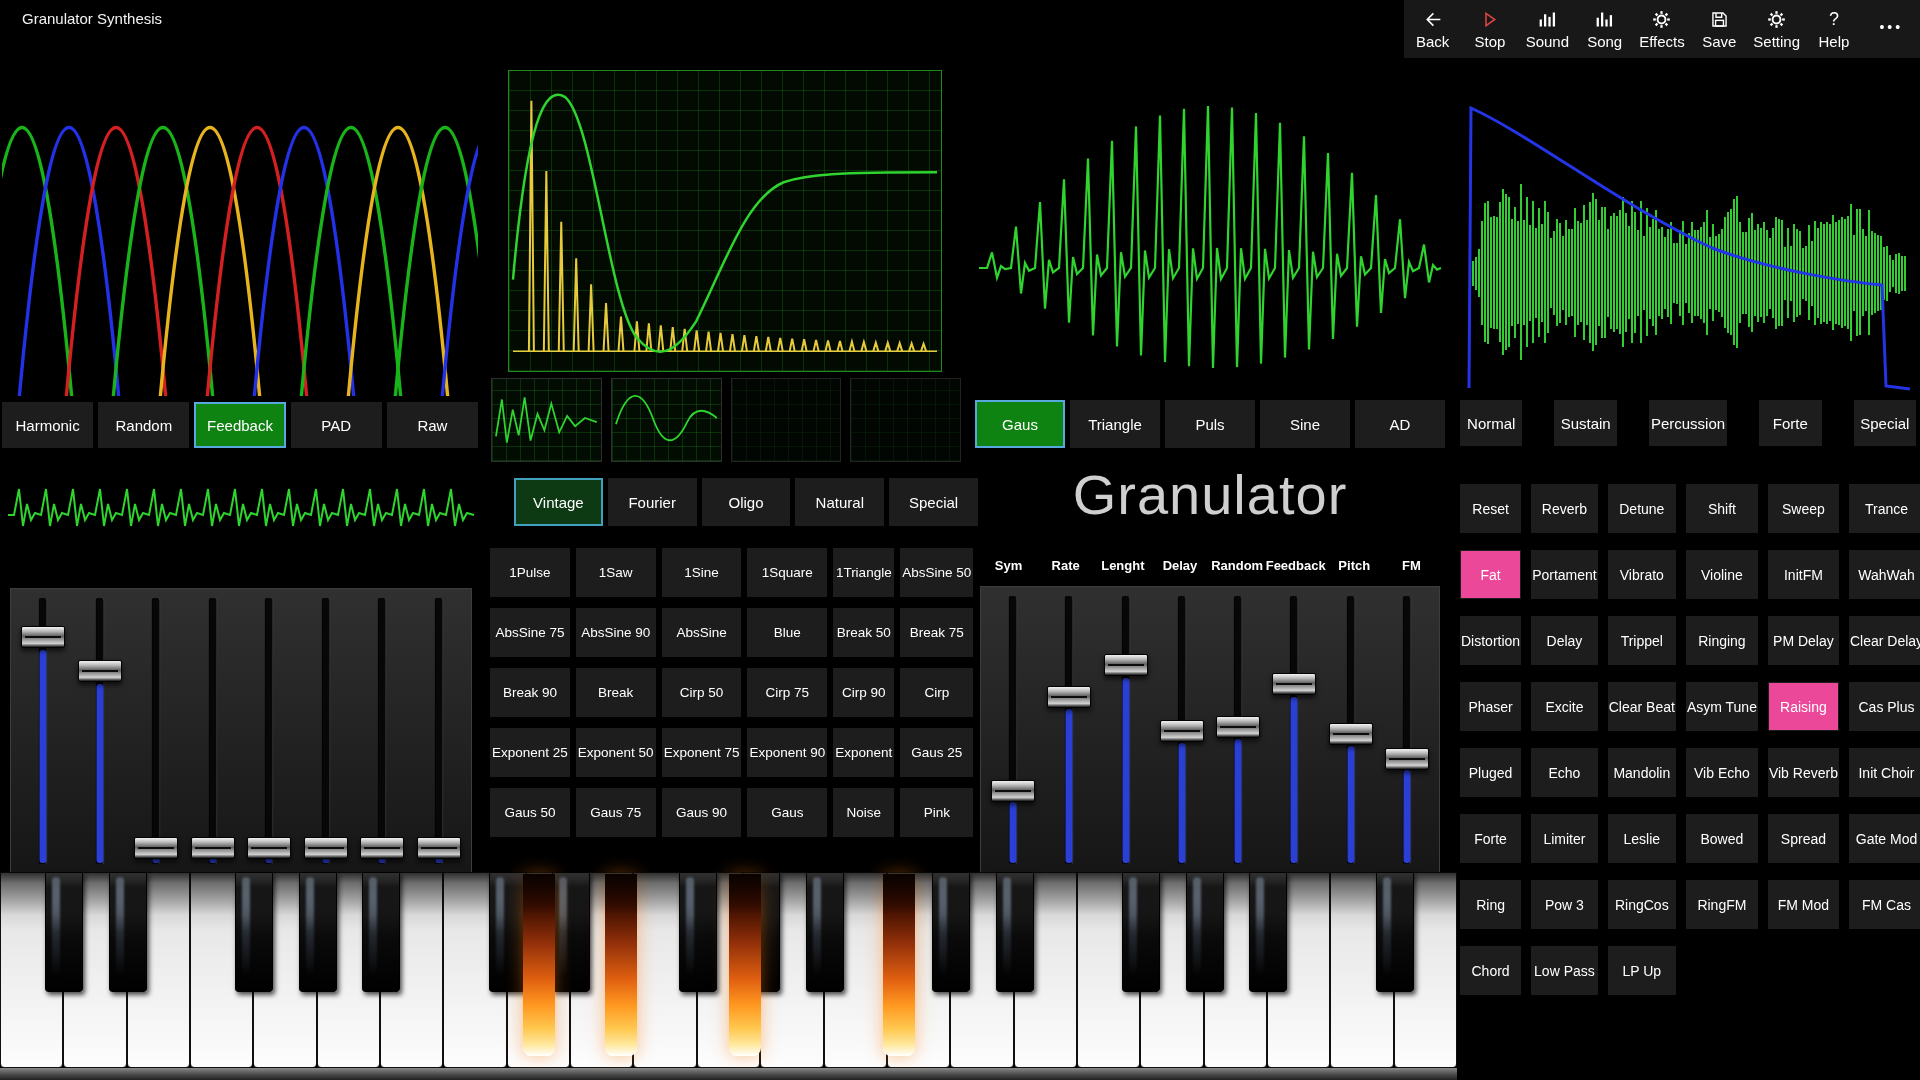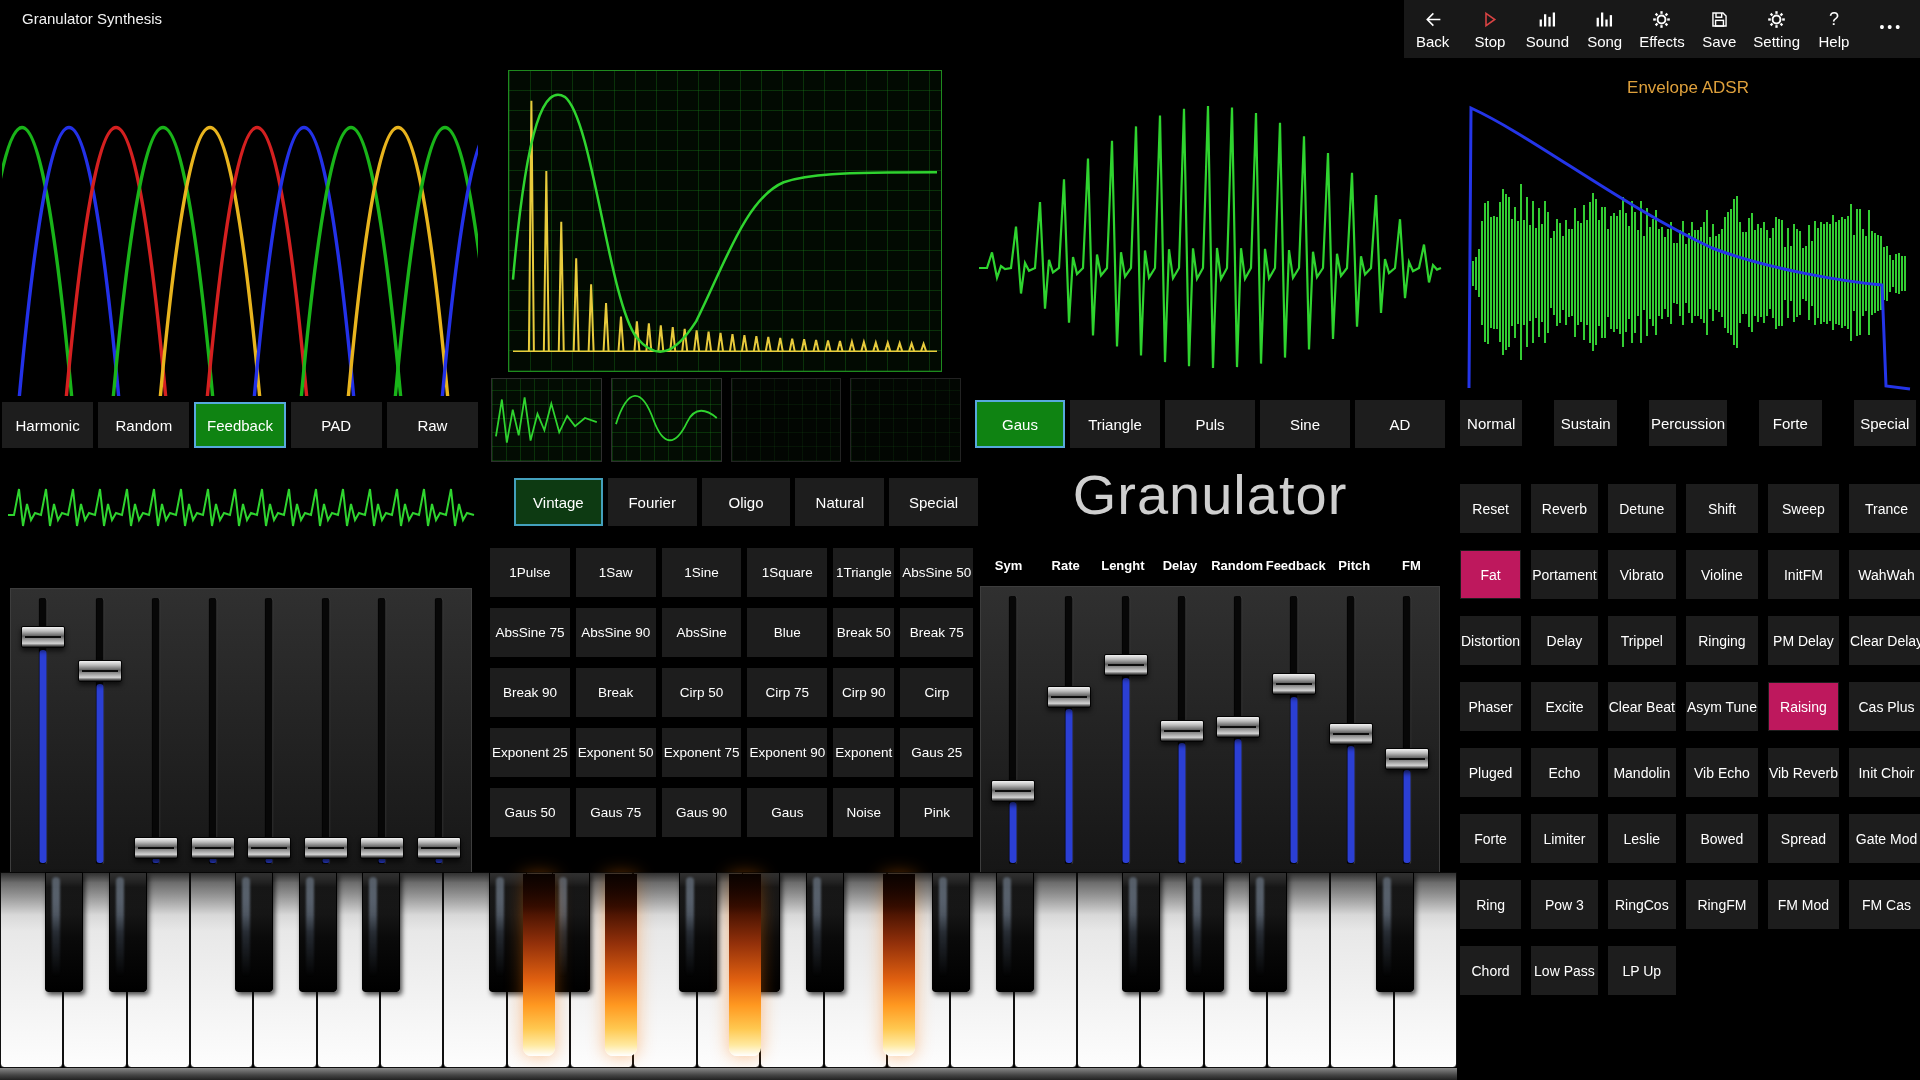--- a/index.html
+++ b/index.html
@@ -16,21 +16,21 @@
   .btn-row{position:absolute;display:flex;gap:5px;}
   .btn{flex:1;background:#1d1d1d;color:#fff;display:flex;align-items:center;justify-content:center;
        font-size:15px;border:2px solid transparent;box-sizing:border-box;cursor:pointer;white-space:nowrap;}
   .btn.selected{background:#0f8312;border-color:#57a9dd;}
   #bank-row .btn.selected{background:#0d3a12;border-color:#43a0bc;}
   .grid{position:absolute;display:grid;grid-template-columns:repeat(6,1fr);}
   #wave-grid{gap:11px 6px;}
   #wave-grid .btn{font-size:13.5px;height:49px;}
   #fx-grid{gap:17px 10px;}
   #fx-grid .btn{font-size:14px;height:49px;border-width:1px;}
-  #fx-grid .btn.selected{background:#be185d;border-color:#1d1d1d;}
+  #fx-grid .btn.selected{background:#ec4899;border-color:#1d1d1d;}
   
   .label-row{position:absolute;display:flex;}
   .plabel{flex:1;text-align:center;color:#fff;font-size:13px;font-weight:bold;white-space:nowrap;}
   
   .display{position:absolute;background:#000;}
   .display svg{display:block;width:100%;height:100%;}
   #spec-display{background:
      repeating-linear-gradient(0deg,rgba(25,135,25,.32) 0 1px,transparent 1px 20px),
      repeating-linear-gradient(90deg,rgba(25,135,25,.32) 0 1px,transparent 1px 21px),#020a02;
      border:1px solid #1e8a1e;box-sizing:border-box;}
@@ -358,21 +358,20 @@
       <div class="fill"></div>
       <div class="fthumb"></div>
     </div>
       <div class="fader" style="--p: 0.38;">
       <div class="groove"></div>
       <div class="fill"></div>
       <div class="fthumb"></div>
     </div>
     </div>
 
-  <div id="env-title" style="left:1456px;top:78px;width:464px;">Envelope ADSR</div>
   <div class="display" id="adsr-display" style="left:1462px;top:98px;width:450px;height:294px;">
     <svg viewBox="0 0 450 294" preserveAspectRatio="none">
       <path id="adsr-noise" fill="none" stroke="#33cc33" stroke-width="2" d="M 8 176 L 8 176 M 11 163 L 11 188 M 14 159 L 14 192 M 17 151 L 17 199 M 20 123 L 20 227 M 23 105 L 23 244 M 26 103 L 26 246 M 29 119 L 29 230 M 32 118 L 32 231 M 35 119 L 35 231 M 38 104 L 38 244 M 41 91 L 41 257 M 44 96 L 44 252 M 47 99 L 47 249 M 50 121 L 50 228 M 53 109 L 53 240 M 56 123 L 56 226 M 59 86 L 59 262 M 62 122 L 62 227 M 65 99 L 65 249 M 68 127 L 68 223 M 71 103 L 71 245 M 74 130 L 74 220 M 77 110 L 77 239 M 80 126 L 80 224 M 83 103 L 83 245 M 86 114 L 86 235 M 89 140 L 89 210 M 92 133 L 92 217 M 95 121 L 95 228 M 98 125 L 98 225 M 101 138 L 101 212 M 104 122 L 104 227 M 107 131 L 107 219 M 110 131 L 110 218 M 113 110 L 113 239 M 116 123 L 116 227 M 119 125 L 119 224 M 122 107 L 122 242 M 125 122 L 125 227 M 128 104 L 128 245 M 131 95 L 131 253 M 134 101 L 134 247 M 137 122 L 137 228 M 140 109 L 140 240 M 143 109 L 143 240 M 146 131 L 146 219 M 149 118 L 149 231 M 152 115 L 152 234 M 155 118 L 155 231 M 158 112 L 158 236 M 161 99 L 161 249 M 164 115 L 164 234 M 167 128 L 167 221 M 170 103 L 170 245 M 173 114 L 173 235 M 176 132 L 176 218 M 179 103 L 179 245 M 182 138 L 182 212 M 185 110 L 185 238 M 188 129 L 188 221 M 191 121 L 191 228 M 194 112 L 194 237 M 197 131 L 197 218 M 200 129 L 200 221 M 203 139 L 203 211 M 206 131 L 206 219 M 209 124 L 209 226 M 212 145 L 212 205 M 215 145 L 215 206 M 218 132 L 218 218 M 221 123 L 221 227 M 224 146 L 224 205 M 227 135 L 227 215 M 230 124 L 230 225 M 233 132 L 233 218 M 236 132 L 236 218 M 239 129 L 239 221 M 242 124 L 242 225 M 245 112 L 245 237 M 248 139 L 248 211 M 251 126 L 251 223 M 254 138 L 254 212 M 257 136 L 257 214 M 260 131 L 260 219 M 263 119 L 263 230 M 266 114 L 266 235 M 269 111 L 269 237 M 272 101 L 272 247 M 275 98 L 275 250 M 278 124 L 278 225 M 281 134 L 281 216 M 284 134 L 284 216 M 287 120 L 287 229 M 290 115 L 290 234 M 293 132 L 293 218 M 296 126 L 296 224 M 299 130 L 299 219 M 302 124 L 302 225 M 305 132 L 305 218 M 308 140 L 308 211 M 311 130 L 311 220 M 314 119 L 314 231 M 317 121 L 317 228 M 320 122 L 320 228 M 323 149 L 323 202 M 326 130 L 326 220 M 329 148 L 329 203 M 332 126 L 332 224 M 335 131 L 335 219 M 338 133 L 338 217 M 341 150 L 341 201 M 344 148 L 344 203 M 347 127 L 347 222 M 350 143 L 350 208 M 353 123 L 353 227 M 356 130 L 356 220 M 359 124 L 359 226 M 362 126 L 362 224 M 365 124 L 365 226 M 368 126 L 368 223 M 371 117 L 371 232 M 374 124 L 374 226 M 377 122 L 377 227 M 380 119 L 380 230 M 383 121 L 383 228 M 386 118 L 386 231 M 389 106 L 389 243 M 392 137 L 392 213 M 395 111 L 395 238 M 398 111 L 398 237 M 401 131 L 401 218 M 404 138 L 404 213 M 407 112 L 407 237 M 410 133 L 410 217 M 413 135 L 413 215 M 416 137 L 416 213 M 419 138 L 419 212 M 422 149 L 422 202 M 425 148 L 425 203 M 428 157 L 428 194 M 431 162 L 431 189 M 434 156 L 434 195 M 437 155 L 437 196 M 440 158 L 440 193 M 443 158 L 443 193 "></path>
       <path d="M 7 290 L 9 10 C 70 38 160 108 250 150 C 308 172 386 184 420 187 L 424 288 L 448 291" fill="none" stroke="#2435e8" stroke-width="3"></path>
     </svg>
   </div>
   <div class="btn-row" id="env-modes" style="left:1460px;top:400px;width:456px;height:46px;gap:32px;">
 
   <div class="btn">Normal</div>
       <div class="btn">Sustain</div>

